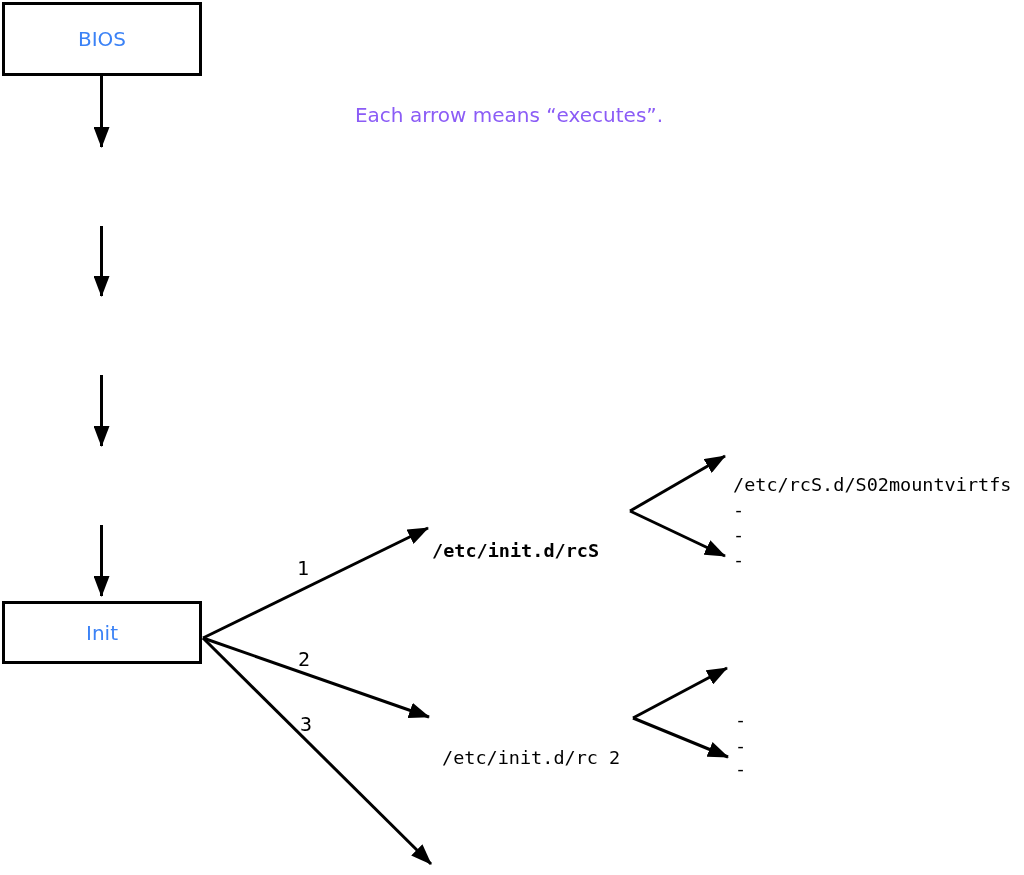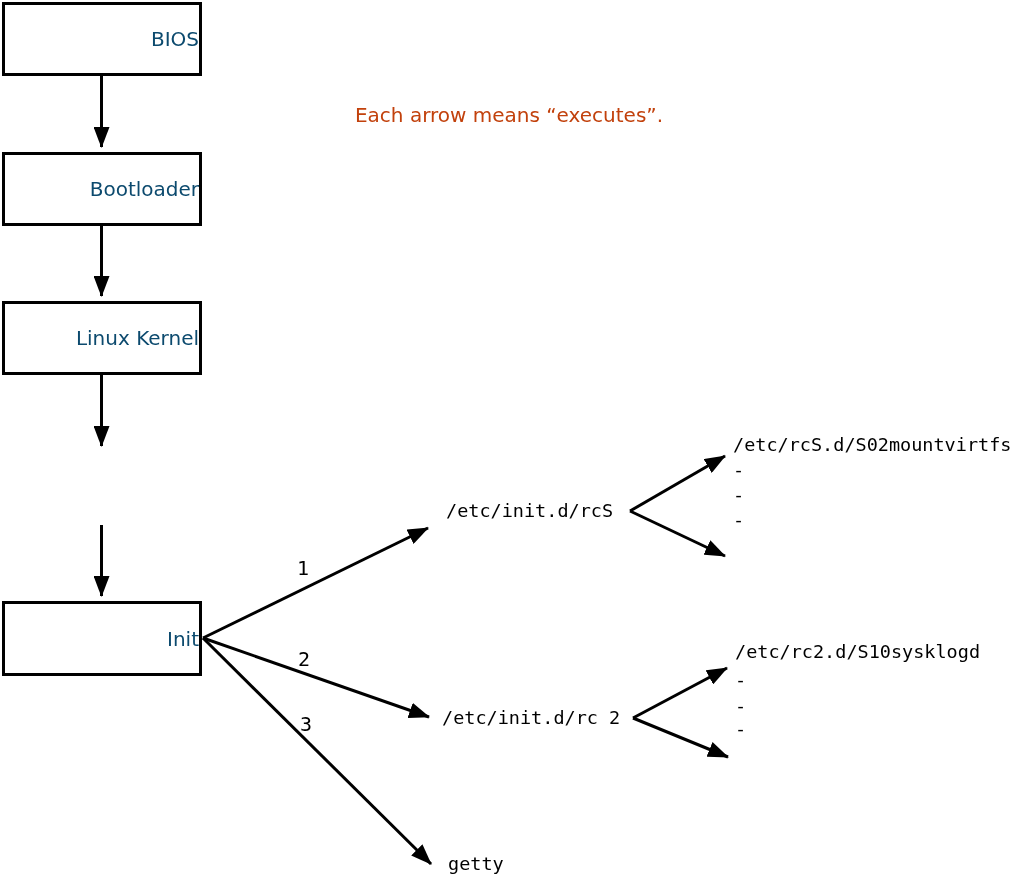--- a/index.html
+++ b/index.html
@@ -19,48 +19,49 @@
   .box {
     position: absolute;
     left: 2px;
     width: 200px;
     height: 74px;
     box-sizing: border-box;
     border: 3px solid #000000;
     background: #ffffff;
     display: flex;
     align-items: center;
-    justify-content: flex-end;
+    justify-content: center;
     font-family: "DejaVu Sans", "Liberation Sans", sans-serif;
     font-size: 20px;
-    color: #0c4a6e;
+    color: #3b82f6;
   }
   .b-bios      { top: 2px; }
   .b-boot      { top: 152px; }
   .b-kernel    { top: 301px; }
   .b-initramfs { top: 451px; }
-  .b-init      { top: 601px; height: 75px; }
+  .b-init      { top: 601px; height: 63px; }
   .caption {
     position: absolute;
     left: 329px;
     top: 102px;
     width: 360px;
     text-align: center;
     font-family: "DejaVu Sans", "Liberation Sans", sans-serif;
     font-size: 20px;
     line-height: 26px;
-    color: #c2410c;
+    color: #8b5cf6;
   }
   .mono {
     position: absolute;
     font-family: "DejaVu Sans Mono", "Liberation Mono", monospace;
     font-size: 18.5px;
     line-height: 26px;
     white-space: pre;
     color: #000000;
+    margin-top: 40px;
   }
   .num {
     position: absolute;
     width: 24px;
     text-align: center;
     font-family: "DejaVu Sans Mono", "Liberation Mono", monospace;
     font-size: 20px;
     line-height: 26px;
     color: #000000;
   }
@@ -95,41 +96,34 @@
 
     <line x1="633" y1="718" x2="727" y2="668" marker-end="url(#ah)"></line>
     <line x1="633" y1="718" x2="728" y2="757" marker-end="url(#ah)"></line>
   </svg>
 
   <div class="caption">Each arrow means “executes”.</div>
 
   <div class="box b-bios">
     <span>BIOS</span>
   </div>
-  <div class="box b-boot">
-    <span>Bootloader</span>
-  </div>
-  <div class="box b-kernel">
-    <span>Linux Kernel</span>
-  </div>
   <div class="box b-init">
     <span>Init</span>
   </div>
 
   <div class="num n1">1</div>
   <div class="num n2">2</div>
   <div class="num n3">3</div>
 
-  <div class="mono" style="left:446px; top:498px;">/etc/init.d/rcS</div>
+  <div class="mono" style="left:432px; top:498px;font-weight:bold;">/etc/init.d/rcS</div>
   <div class="mono" style="left:442px; top:705px;">/etc/init.d/rc 2</div>
   <div class="mono" style="left:448px; top:851px;">getty</div>
 
   <div class="mono" style="left:733px; top:432px;">/etc/rcS.d/S02mountvirtfs</div>
   <div class="mono" style="left:733px; top:457px;">-</div>
   <div class="mono" style="left:733px; top:482px;">-</div>
   <div class="mono" style="left:733px; top:507px;">-</div>
 
-  <div class="mono" style="left:735px; top:639px;">/etc/rc2.d/S10sysklogd</div>
   <div class="mono" style="left:735px; top:667px;">-</div>
   <div class="mono" style="left:735px; top:693px;">-</div>
   <div class="mono" style="left:735px; top:716px;">-</div>
 
 </div>
 
 </body></html>

